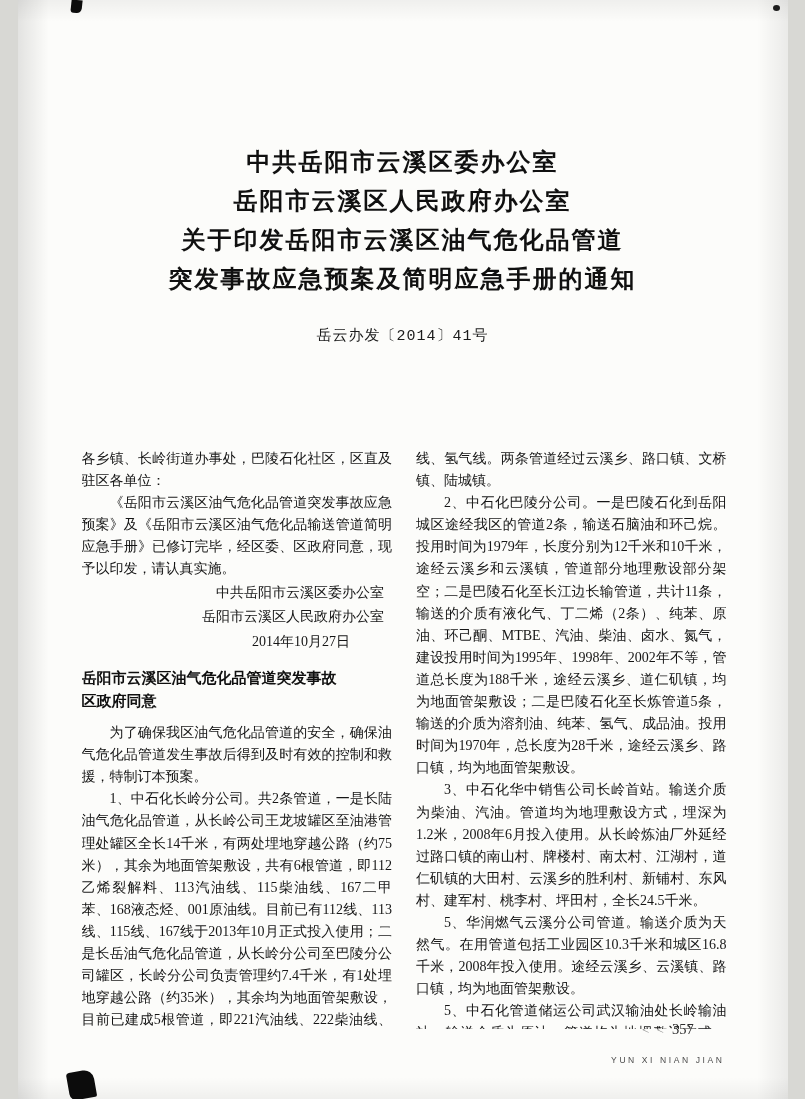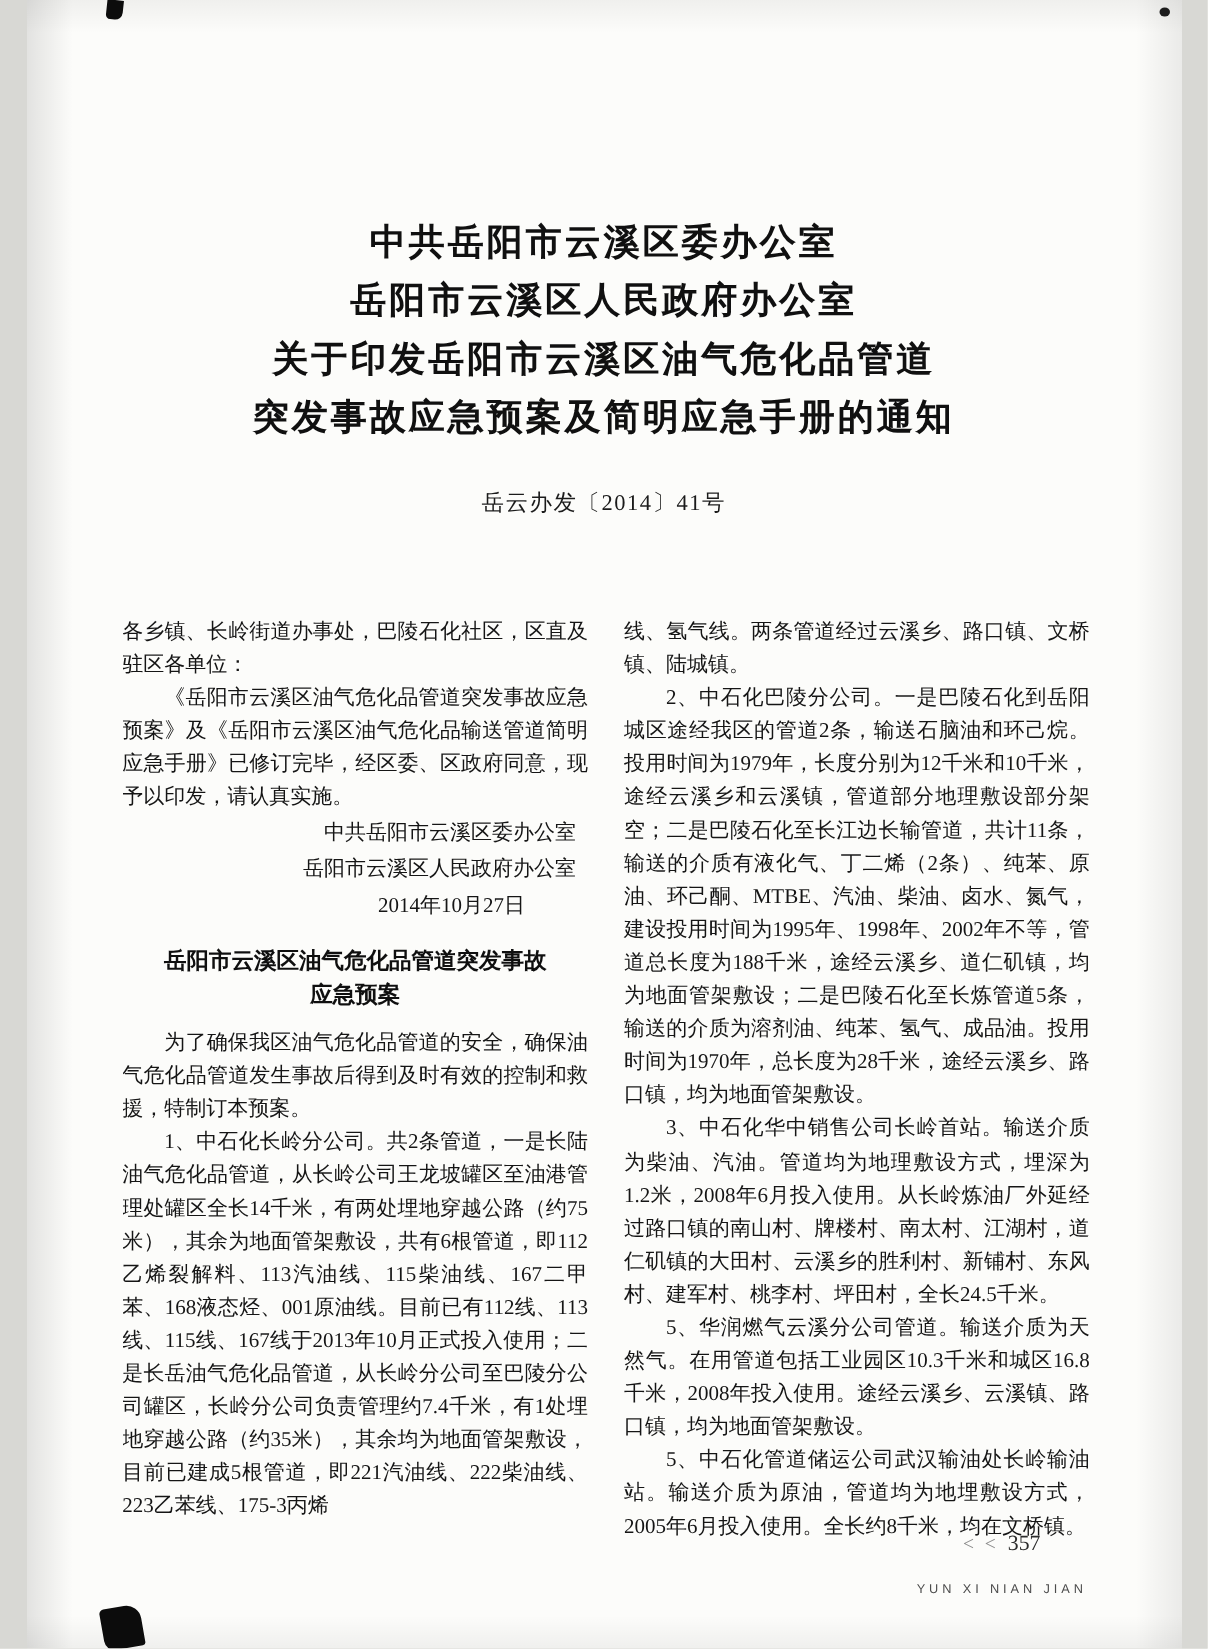--- a/index.html
+++ b/index.html
@@ -28,39 +28,39 @@
     position:absolute; top:142px; left:0; right:0;
     text-align:center;
     font-family:"Liberation Sans","DejaVu Sans",sans-serif;
     font-weight:bold;
     font-size:24px; line-height:39px; letter-spacing:2px;
     color:#101010;
   }
   .doc-number {
     position:absolute; top:326px; left:0; right:0;
     text-align:center;
-    font-size:15px; letter-spacing:1px; color:#1b1b1b;
+    font-size:15px; letter-spacing:1px; color:#1b1b1b;font-family:Liberation Mono, monospace;
   }
 
   
   .columns {
     position:absolute; top:411px; left:64px; right:61px; bottom:70px;
     display:flex; gap:24px;
     font-size:14px; line-height:22.1px;
     text-align:justify;
     overflow:hidden;
   }
-  .col { flex:1 1 0; min-width:0; }
+  .col { flex:1 1 0; min-width:0;margin-top:37px; }
   .col p { margin:0; text-indent:2em; }
   .col p.no-indent { text-indent:0; }
   .salutation { text-indent:0 !important; }
   .sig-line { text-align:right; text-indent:0 !important; padding-right:8px; line-height:24.5px; }
   .sig-date  { text-align:right; text-indent:0 !important; padding-right:42px; line-height:24.5px; }
   .plan-heading {
-    text-align:center; text-indent:0 !important;
+    text-align:left; text-indent:0 !important;
     font-family:"Liberation Sans","DejaVu Sans",sans-serif;
     font-weight:bold; font-size:15px; line-height:23px;
     margin:12px 0 10px 0 !important;
     color:#0f0f0f;
   }
   .bold-heading {
     font-family:"Liberation Sans","DejaVu Sans",sans-serif;
     font-weight:bold; color:#0f0f0f;
   }
 
@@ -98,21 +98,21 @@
   <div class="columns">
 
     <div class="col">
       <p class="salutation">各乡镇、长岭街道办事处，巴陵石化社区，区直及驻区各单位：</p>
       <p>《岳阳市云溪区油气危化品管道突发事故应急预案》及《岳阳市云溪区油气危化品输送管道简明应急手册》已修订完毕，经区委、区政府同意，现予以印发，请认真实施。</p>
       <p class="sig-line">中共岳阳市云溪区委办公室</p>
       <p class="sig-line">岳阳市云溪区人民政府办公室</p>
       <p class="sig-date">2014年10月27日</p>
       <div class="plan-heading">
         <div>岳阳市云溪区油气危化品管道突发事故</div>
-        <div>应急预案</div>
+        <div>区政府同意</div>
       </div>
       <p>为了确保我区油气危化品管道的安全，确保油气危化品管道发生事故后得到及时有效的控制和救援，特制订本预案。</p>
       <p>1、中石化长岭分公司。共2条管道，一是长陆油气危化品管道，从长岭公司王龙坡罐区至油港管理处罐区全长14千米，有两处埋地穿越公路（约75米），其余为地面管架敷设，共有6根管道，即112乙烯裂解料、113汽油线、115柴油线、167二甲苯、168液态烃、001原油线。目前已有112线、113线、115线、167线于2013年10月正式投入使用；二是长岳油气危化品管道，从长岭分公司至巴陵分公司罐区，长岭分公司负责管理约7.4千米，有1处埋地穿越公路（约35米），其余均为地面管架敷设，目前已建成5根管道，即221汽油线、222柴油线、223乙苯线、175-3丙烯</p>
     </div>
 
     <div class="col">
       <p class="no-indent">线、氢气线。两条管道经过云溪乡、路口镇、文桥镇、陆城镇。</p>
       <p>2、中石化巴陵分公司。一是巴陵石化到岳阳城区途经我区的管道2条，输送石脑油和环己烷。投用时间为1979年，长度分别为12千米和10千米，途经云溪乡和云溪镇，管道部分地理敷设部分架空；二是巴陵石化至长江边长输管道，共计11条，输送的介质有液化气、丁二烯（2条）、纯苯、原油、环己酮、MTBE、汽油、柴油、卤水、氮气，建设投用时间为1995年、1998年、2002年不等，管道总长度为188千米，途经云溪乡、道仁矶镇，均为地面管架敷设；二是巴陵石化至长炼管道5条，输送的介质为溶剂油、纯苯、氢气、成品油。投用时间为1970年，总长度为28千米，途经云溪乡、路口镇，均为地面管架敷设。</p>
       <p>3、中石化华中销售公司长岭首站。输送介质为柴油、汽油。管道均为地理敷设方式，埋深为1.2米，2008年6月投入使用。从长岭炼油厂外延经过路口镇的南山村、牌楼村、南太村、江湖村，道仁矶镇的大田村、云溪乡的胜利村、新铺村、东风村、建军村、桃李村、坪田村，全长24.5千米。</p>
       <p>5、华润燃气云溪分公司管道。输送介质为天然气。在用管道包括工业园区10.3千米和城区16.8千米，2008年投入使用。途经云溪乡、云溪镇、路口镇，均为地面管架敷设。</p>

